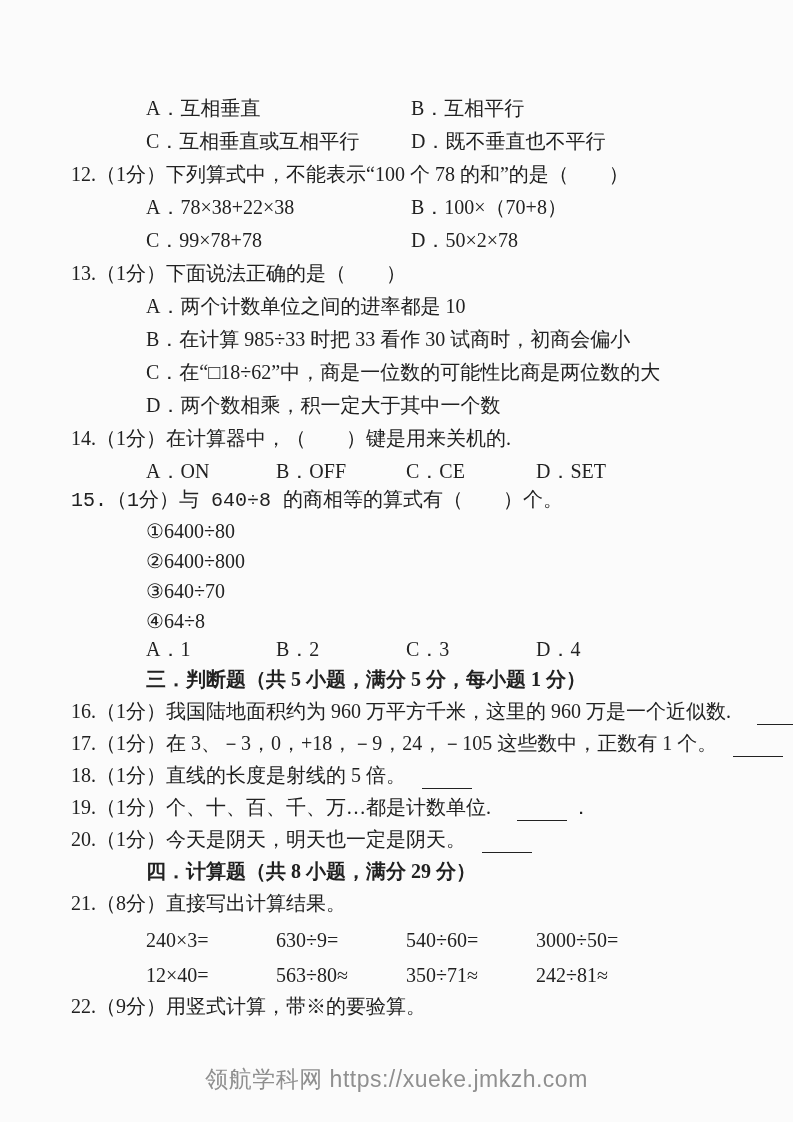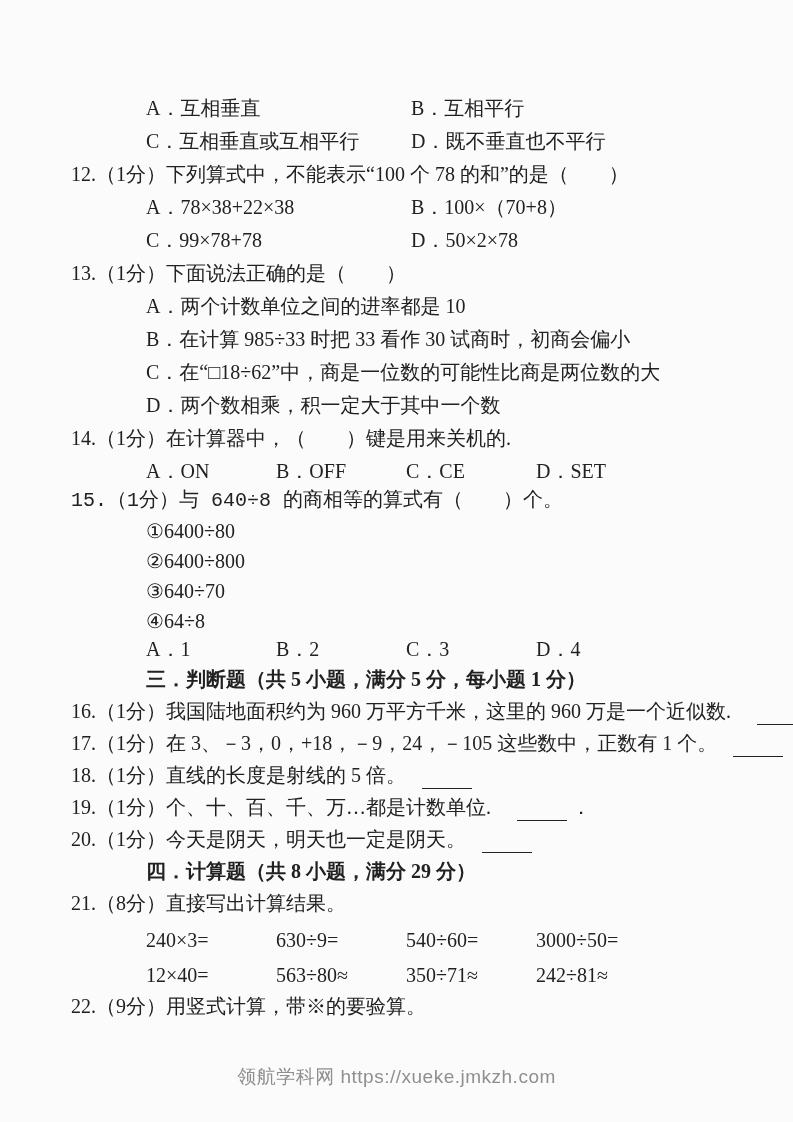--- a/index.html
+++ b/index.html
@@ -46,21 +46,21 @@
     border-bottom: 1.5px solid #222;
     margin-left: 16px;
     vertical-align: baseline;
   }
   .blank.wide-gap { margin-left: 26px; }
   .tail-dot { margin-left: 4px; }
   .watermark {
     margin-top: 44px;
     text-align: center;
     font-family: "Liberation Sans", "DejaVu Sans", sans-serif;
-    font-size: 19px;
+    font-size: 23px;
     color: #8f8f8f;
     letter-spacing: 0.5px;
   }
 </style>
 </head>
 <body>
 
 <div class="doc">
 
   <div class="row">

